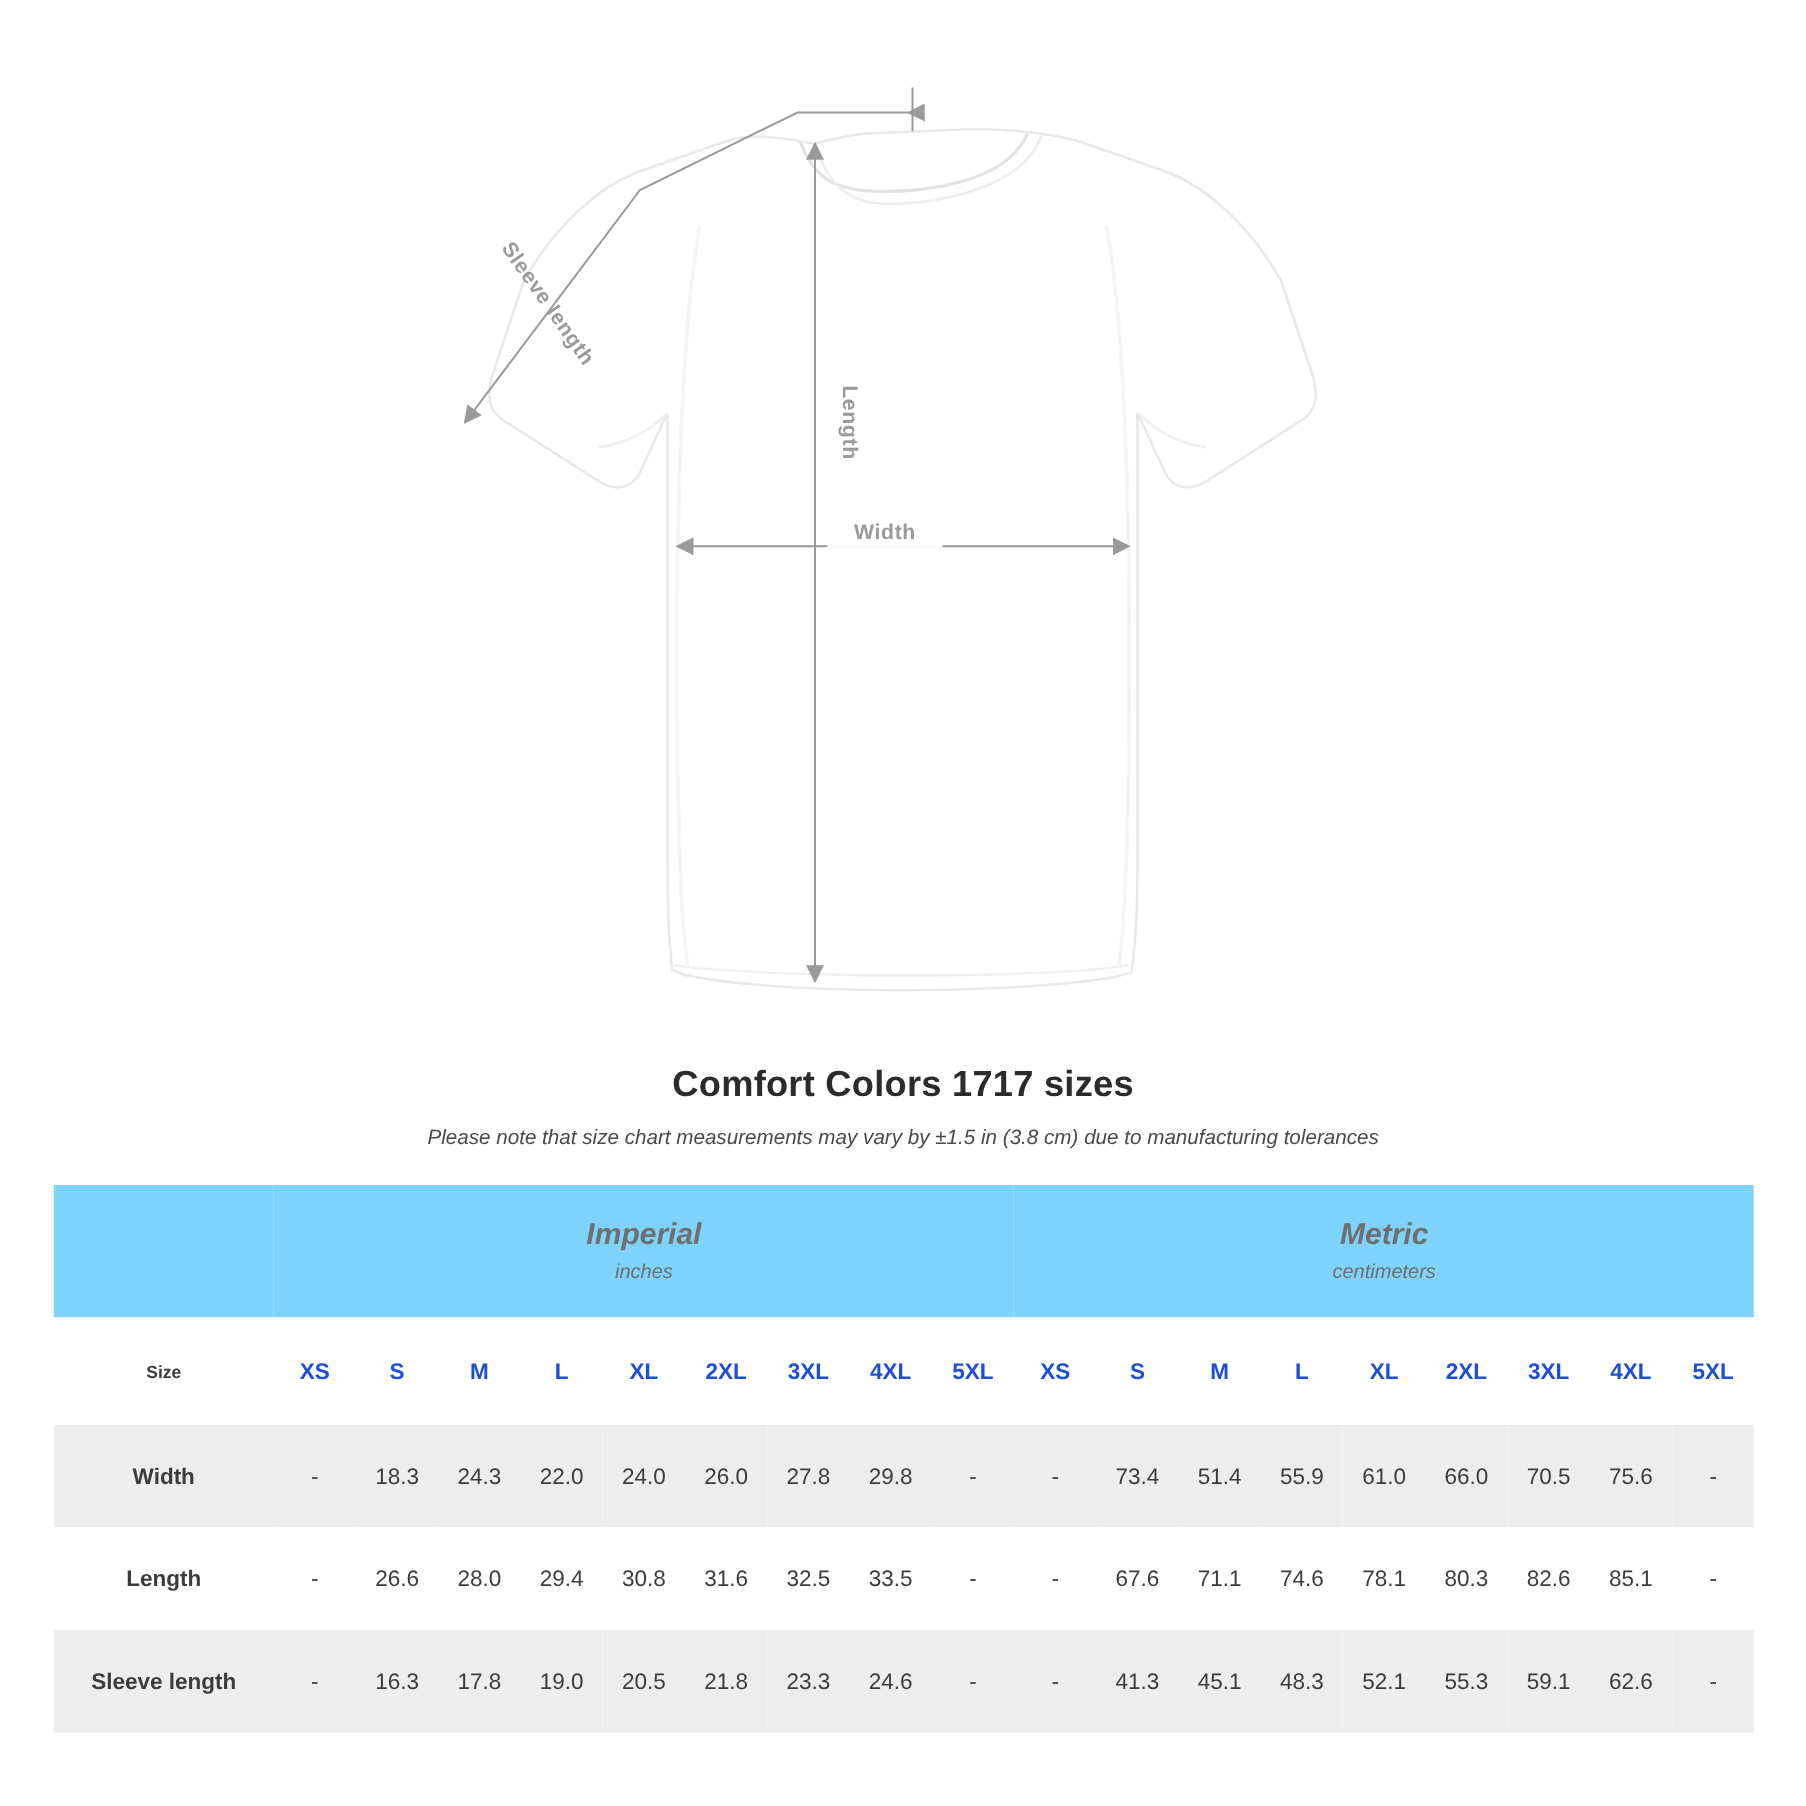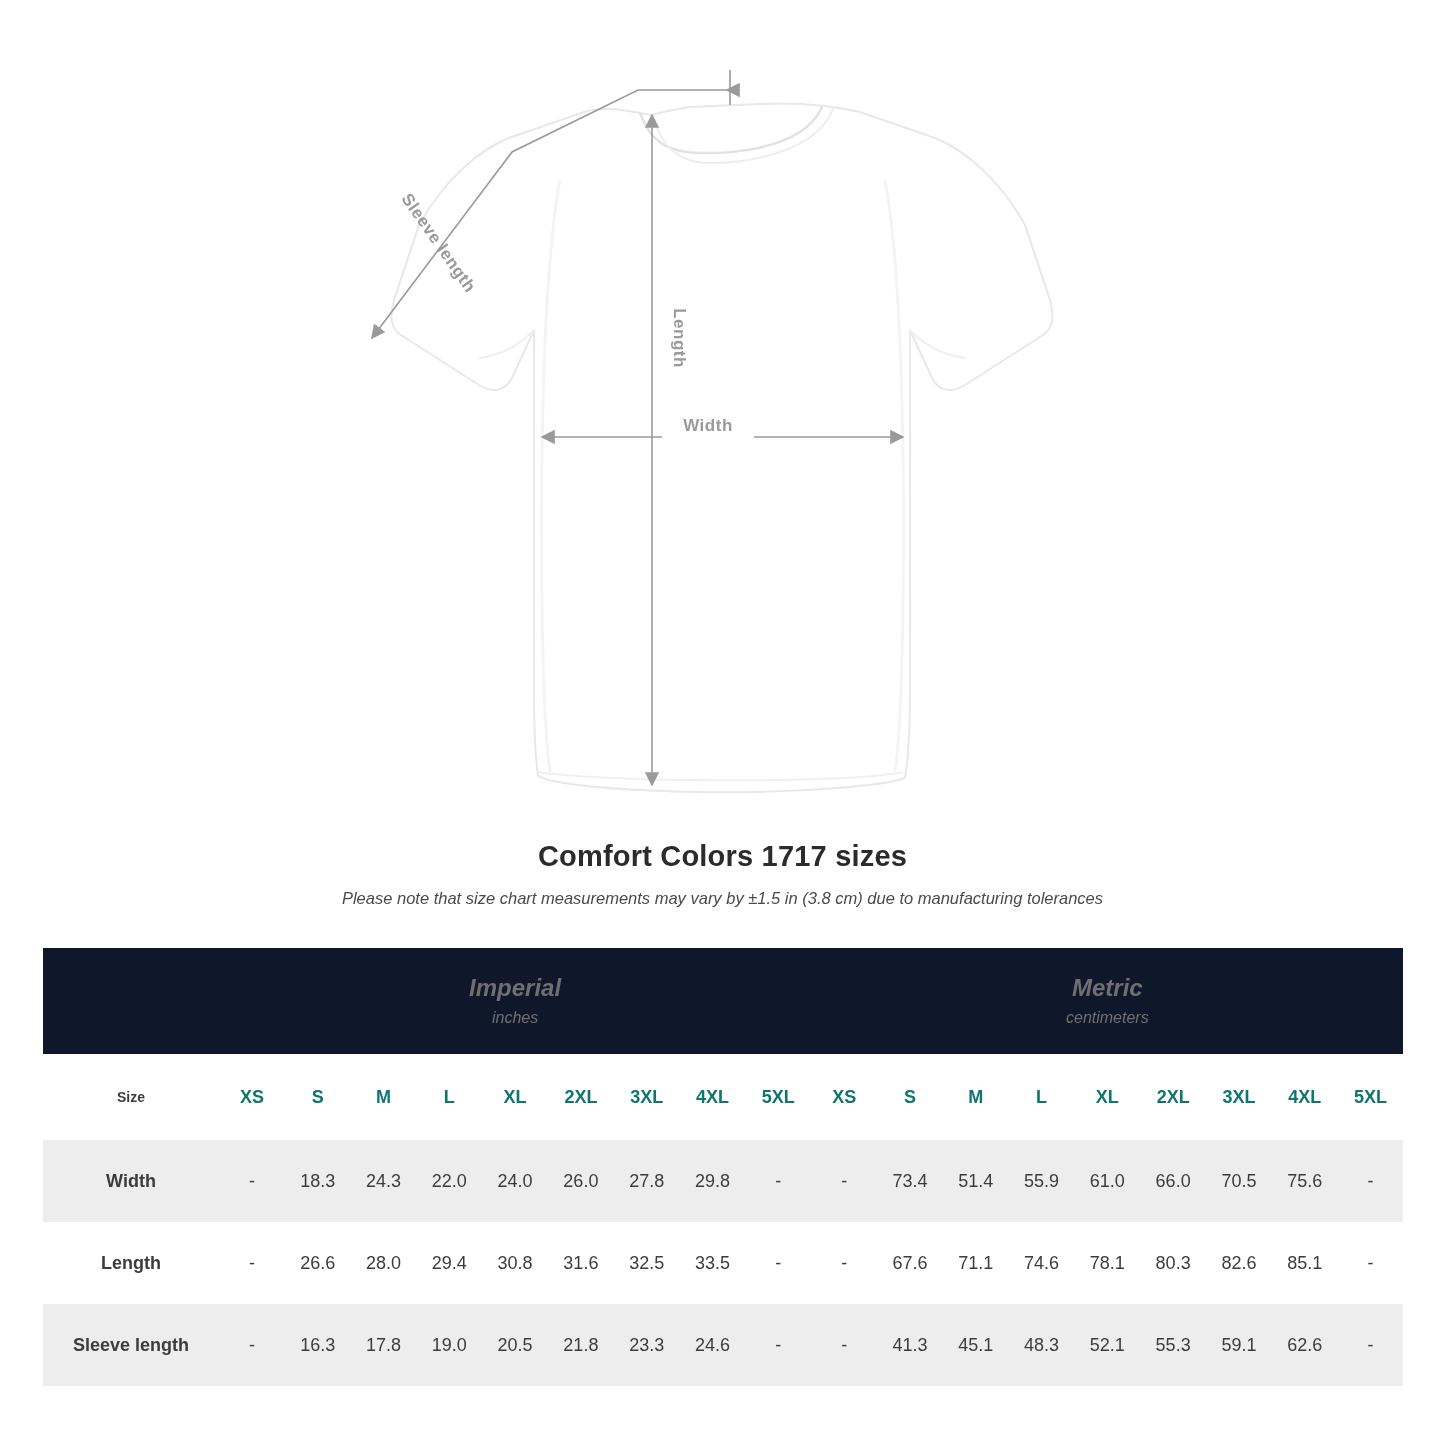--- a/index.html
+++ b/index.html
@@ -40,21 +40,21 @@
     position: absolute;
     top: 840px;
     left: 0;
     width: 1445px;
     text-align: center;
   }
   #chart-title {
     font-size: 29px;
     font-weight: bold;
     color: #2b2b2b;
-    margin: 0;
+    margin: 12px;
     letter-spacing: 0.2px;
   }
   #chart-note {
     font-size: 16.5px;
     font-style: italic;
     color: #4a4a4a;
     margin-top: 16px;
   }
 
   
@@ -69,21 +69,21 @@
     width: 1360px;
     table-layout: fixed;
   }
   table.size-table td, table.size-table th {
     border: none;
     text-align: center;
     vertical-align: middle;
   }
   
   .unit-row td {
-    background: #0f172a;
+    background: #7dd3fc;
     height: 106px;
     padding: 0;
   }
   .unit-name {
     font-size: 24px;
     font-style: italic;
     font-weight: bold;
     color: #6f6f6f;
     line-height: 1.1;
   }
@@ -92,21 +92,21 @@
     font-style: italic;
     color: #6f6f6f;
     margin-top: 8px;
   }
   
   .size-row td {
     background: #ffffff;
     height: 86px;
     font-size: 18px;
     font-weight: bold;
-    color: #0f766e;
+    color: #1d4ed8;
   }
   .size-row td.rowlabel {
     font-size: 14px;
     font-weight: bold;
     color: #3c3c3c;
   }
   
   .data-row td {
     height: 82px;
     font-size: 18px;

